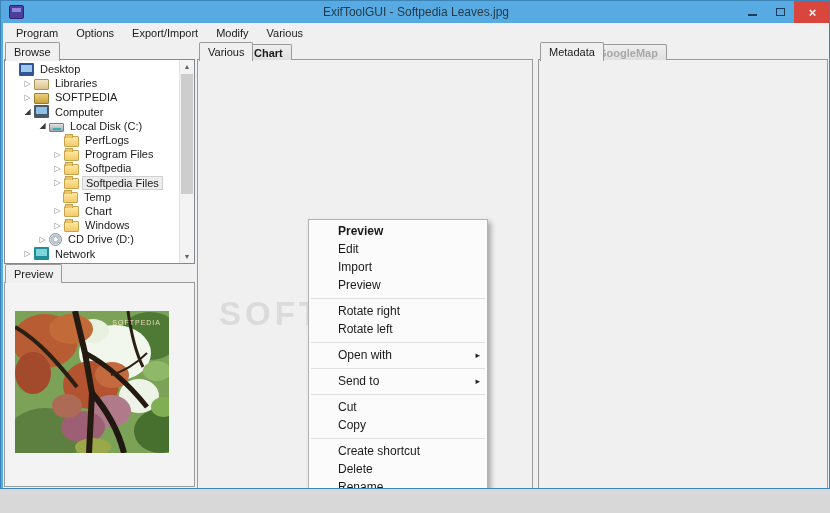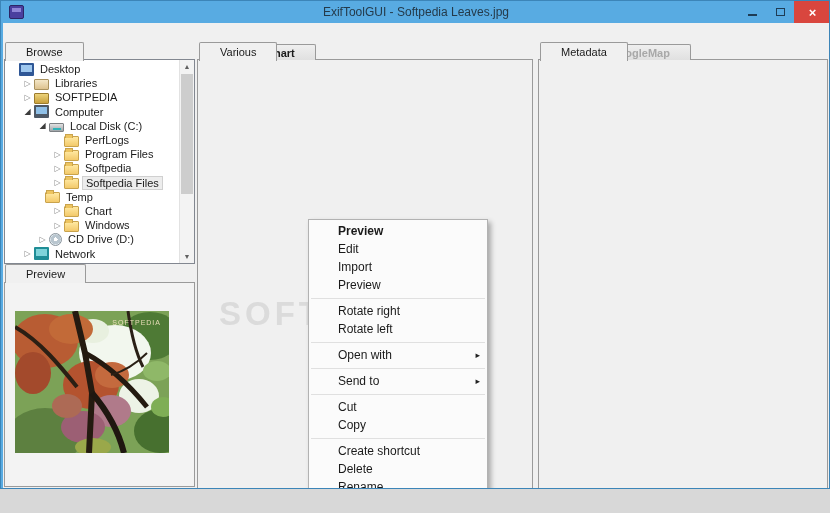--- a/index.html
+++ b/index.html
@@ -20,21 +20,21 @@
   #btn-max{left:765px;width:28px;}
   #btn-close{left:793px;width:37px;height:22px;background:#d9463e;color:#fff;font-size:13px;font-weight:bold;}
   .glyph-min{width:9px;border-bottom:2px solid #1e3c55;margin-top:6px;}
   .glyph-max{width:9px;height:8px;border:1px solid #1e3c55;}
   
   #client{left:2px;top:22px;width:826px;height:486px;background:#f0f0f0;}
   
   #menubar{left:2px;top:22px;width:826px;height:19px;display:flex;align-items:center;padding-left:4px;}
   .menu-item{padding:2px 9px;}
   
-  .tab{height:18px;top:41px;display:inline-flex;align-items:center;padding:0 20px;
+  .tab{height:18px;top:41px;display:inline-flex;align-items:center;padding:0 8px;
     background:linear-gradient(#f6f6f6,#e7e7e7);border:1px solid #9a9a9a;border-bottom:none;
     border-radius:2px 2px 0 0;z-index:3;}
   .tab.active{background:#f0f0f0;height:19px;z-index:4;}
   .tab.inactive{top:43px;height:16px;background:linear-gradient(#efefef,#e0e0e0);z-index:2;font-weight:bold;}
   .tab.dimtext{color:#a8a8a8;}
   
   .panel{border:1px solid #9a9a9a;background:#f0f0f0;z-index:1;}
   .whitebox{background:#fff;border:1px solid #828790;}
   
   .btn{display:inline-flex;align-items:center;justify-content:center;
@@ -147,20 +147,27 @@
   <div id="btn-min" class="abs winbtn">
       <span class="glyph-min"></span>
     </div>
   <div id="btn-max" class="abs winbtn">
       <span class="glyph-max"></span>
     </div>
   <div id="btn-close" class="abs winbtn">×</div>
 
   <div id="client" class="abs"></div>
 
+  <div id="menubar" class="abs">
+      <div class="menu-item">Program</div>
+      <div class="menu-item">Options</div>
+      <div class="menu-item">Export/Import</div>
+      <div class="menu-item">Modify</div>
+      <div class="menu-item">Various</div>
+    </div>
 
   <div class="abs tab active" style="left:4px;">Browse</div>
   <div id="tree-box" class="abs whitebox">
     <div id="tree-rows">
         <div class="tree-row" style="padding-left: 0px;">
           <span class="exp"></span>
           <span class="ticon i-desktop"></span>
           <span class="tlabel">Desktop</span>
         </div>
         <div class="tree-row" style="padding-left: 15px;">
@@ -196,21 +203,21 @@
         <div class="tree-row" style="padding-left: 45px;">
           <span class="exp">▷</span>
           <span class="ticon i-folder"></span>
           <span class="tlabel">Softpedia</span>
         </div>
         <div class="tree-row" style="padding-left: 45px;">
           <span class="exp">▷</span>
           <span class="ticon i-folder"></span>
           <span class="tlabel tsel">Softpedia Files</span>
         </div>
-        <div class="tree-row" style="padding-left: 26px;">
+        <div class="tree-row" style="padding-left: 44px;">
           <span class="exp"></span>
           <span class="ticon i-folder"></span>
           <span class="tlabel">Temp</span>
         </div>
         <div class="tree-row" style="padding-left: 45px;">
           <span class="exp">▷</span>
           <span class="ticon i-folder"></span>
           <span class="tlabel">Chart</span>
         </div>
         <div class="tree-row" style="padding-left: 45px;">

